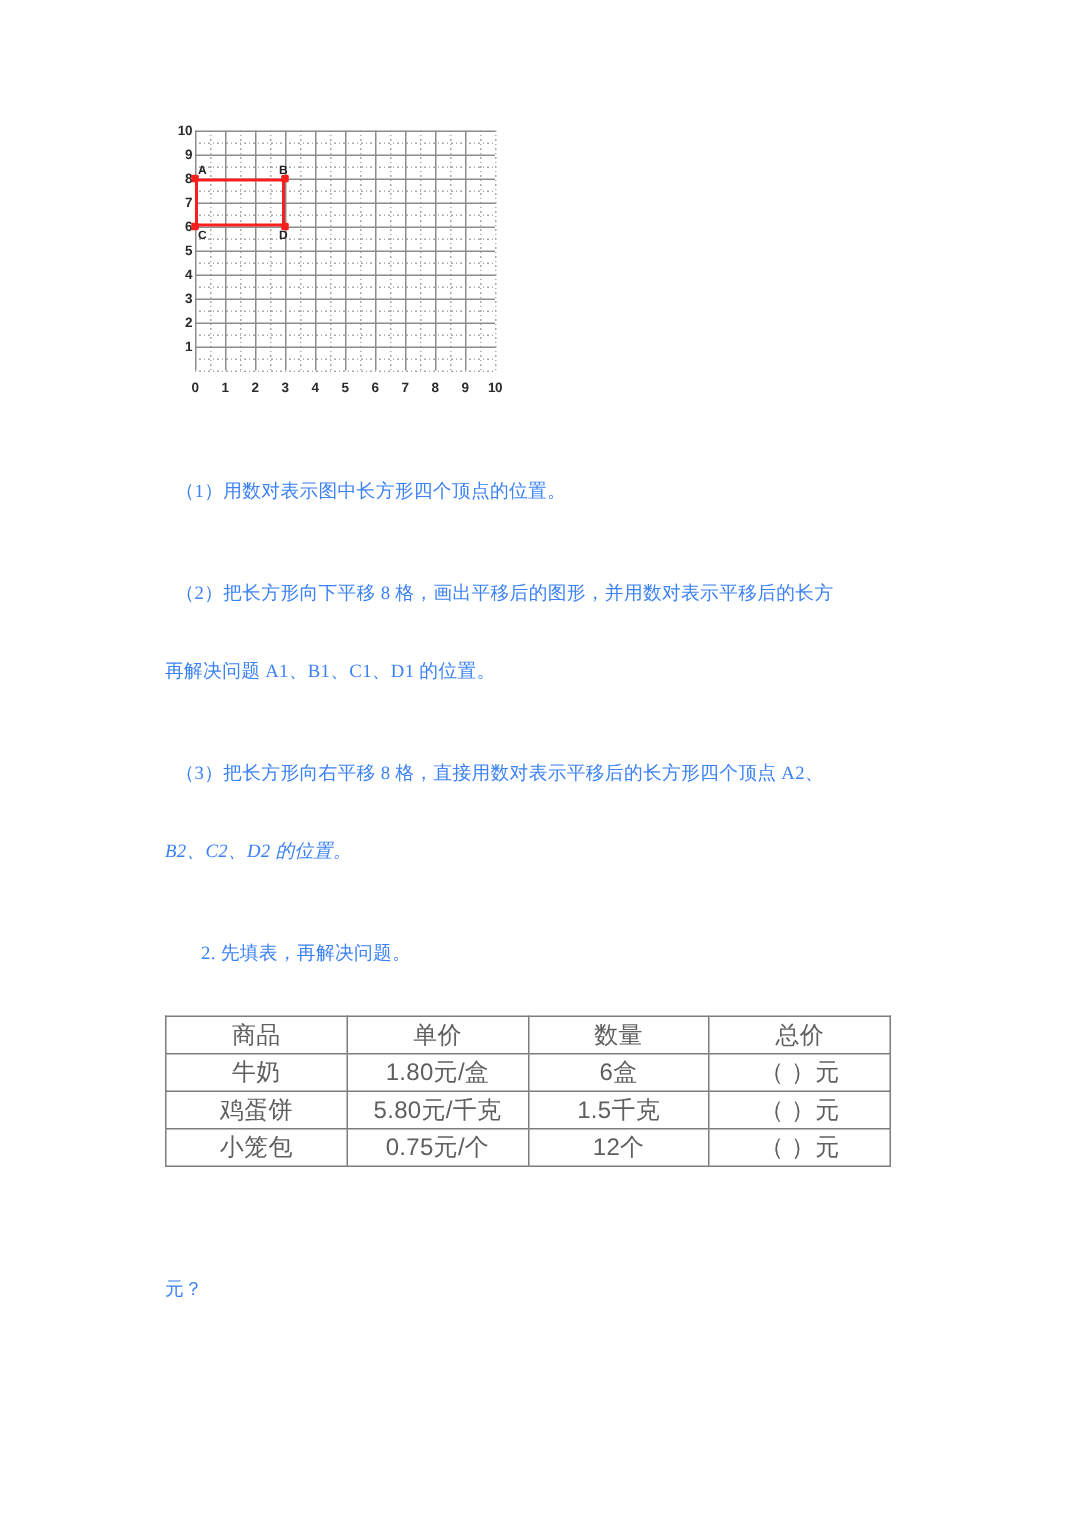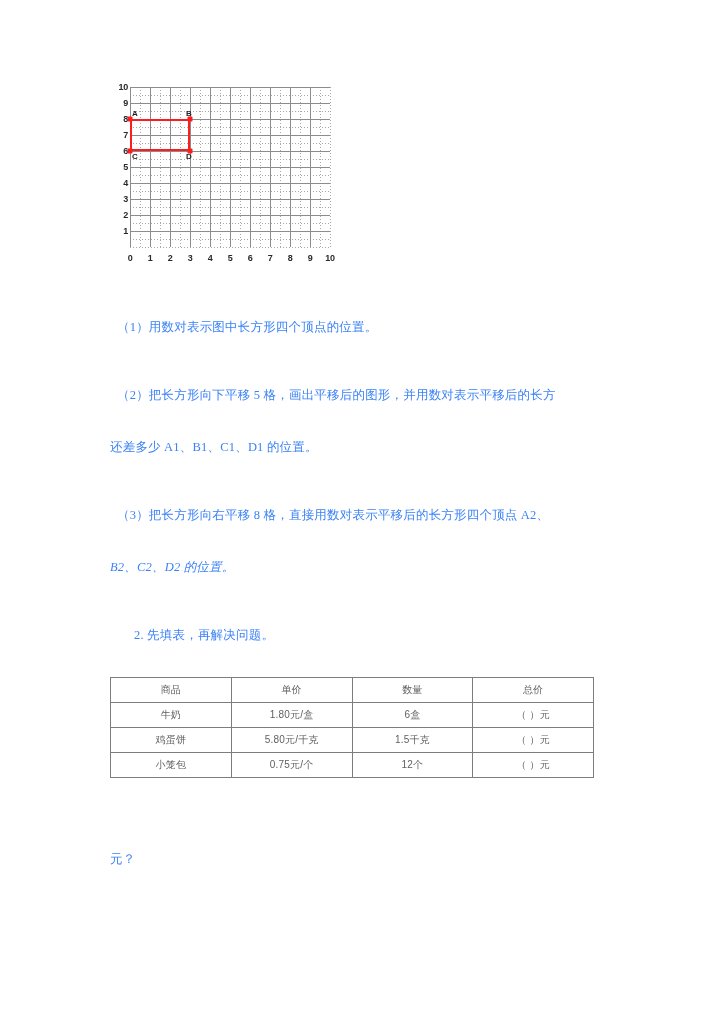--- a/index.html
+++ b/index.html
@@ -129,21 +129,21 @@
     width: 484px;
     border-collapse: collapse;
     table-layout: fixed;
   }
   .tbl td {
     border: 1px solid #7d7d7d;
     height: 24px;
     text-align: center;
     vertical-align: middle;
     font-family: "Liberation Sans", "DejaVu Sans", sans-serif;
-    font-size: 10px;
+    font-size: 16px;
     color: #5f5f5f;
     padding: 0;
     letter-spacing: 0.2px;
     margin-top: 32px;
   }
   .tbl td.hdr { font-weight: normal; }
 </style>
 </head>
 <body>
 
@@ -241,22 +241,22 @@
       <div class="xlabel" style="left:120px;">6</div>
       <div class="xlabel" style="left:140px;">7</div>
       <div class="xlabel" style="left:160px;">8</div>
       <div class="xlabel" style="left:180px;">9</div>
       <div class="xlabel" style="left:200px;">10</div>
     </div>
   </div>
 
   <div class="para" style="left:117px; top:318px;">（1）用数对表示图中长方形四个顶点的位置。</div>
 
-  <div class="para" style="left:117px; top:386px;">（2）把长方形向下平移 5 格，画出平移后的图形，并用数对表示平移后的长方</div>
-  <div class="para" style="left:110px; top:438px;">还差多少 A1、B1、C1、D1 的位置。</div>
+  <div class="para" style="left:117px; top:386px;">（2）把长方形向下平移 8 格，画出平移后的图形，并用数对表示平移后的长方</div>
+  <div class="para" style="left:110px; top:438px;">再解决问题 A1、B1、C1、D1 的位置。</div>
 
   <div class="para" style="left:117px; top:506px;">（3）把长方形向右平移 8 格，直接用数对表示平移后的长方形四个顶点 A2、</div>
   <div class="para" style="left:110px; top:558px;font-style:italic;">B2、C2、D2 的位置。</div>
 
   <div class="para" style="left:110px; top:626px;margin-left:24px;">2. 先填表，再解决问题。</div>
 
   <table class="tbl">
     <tbody>
       <tr>
         <td class="hdr">商品</td>

